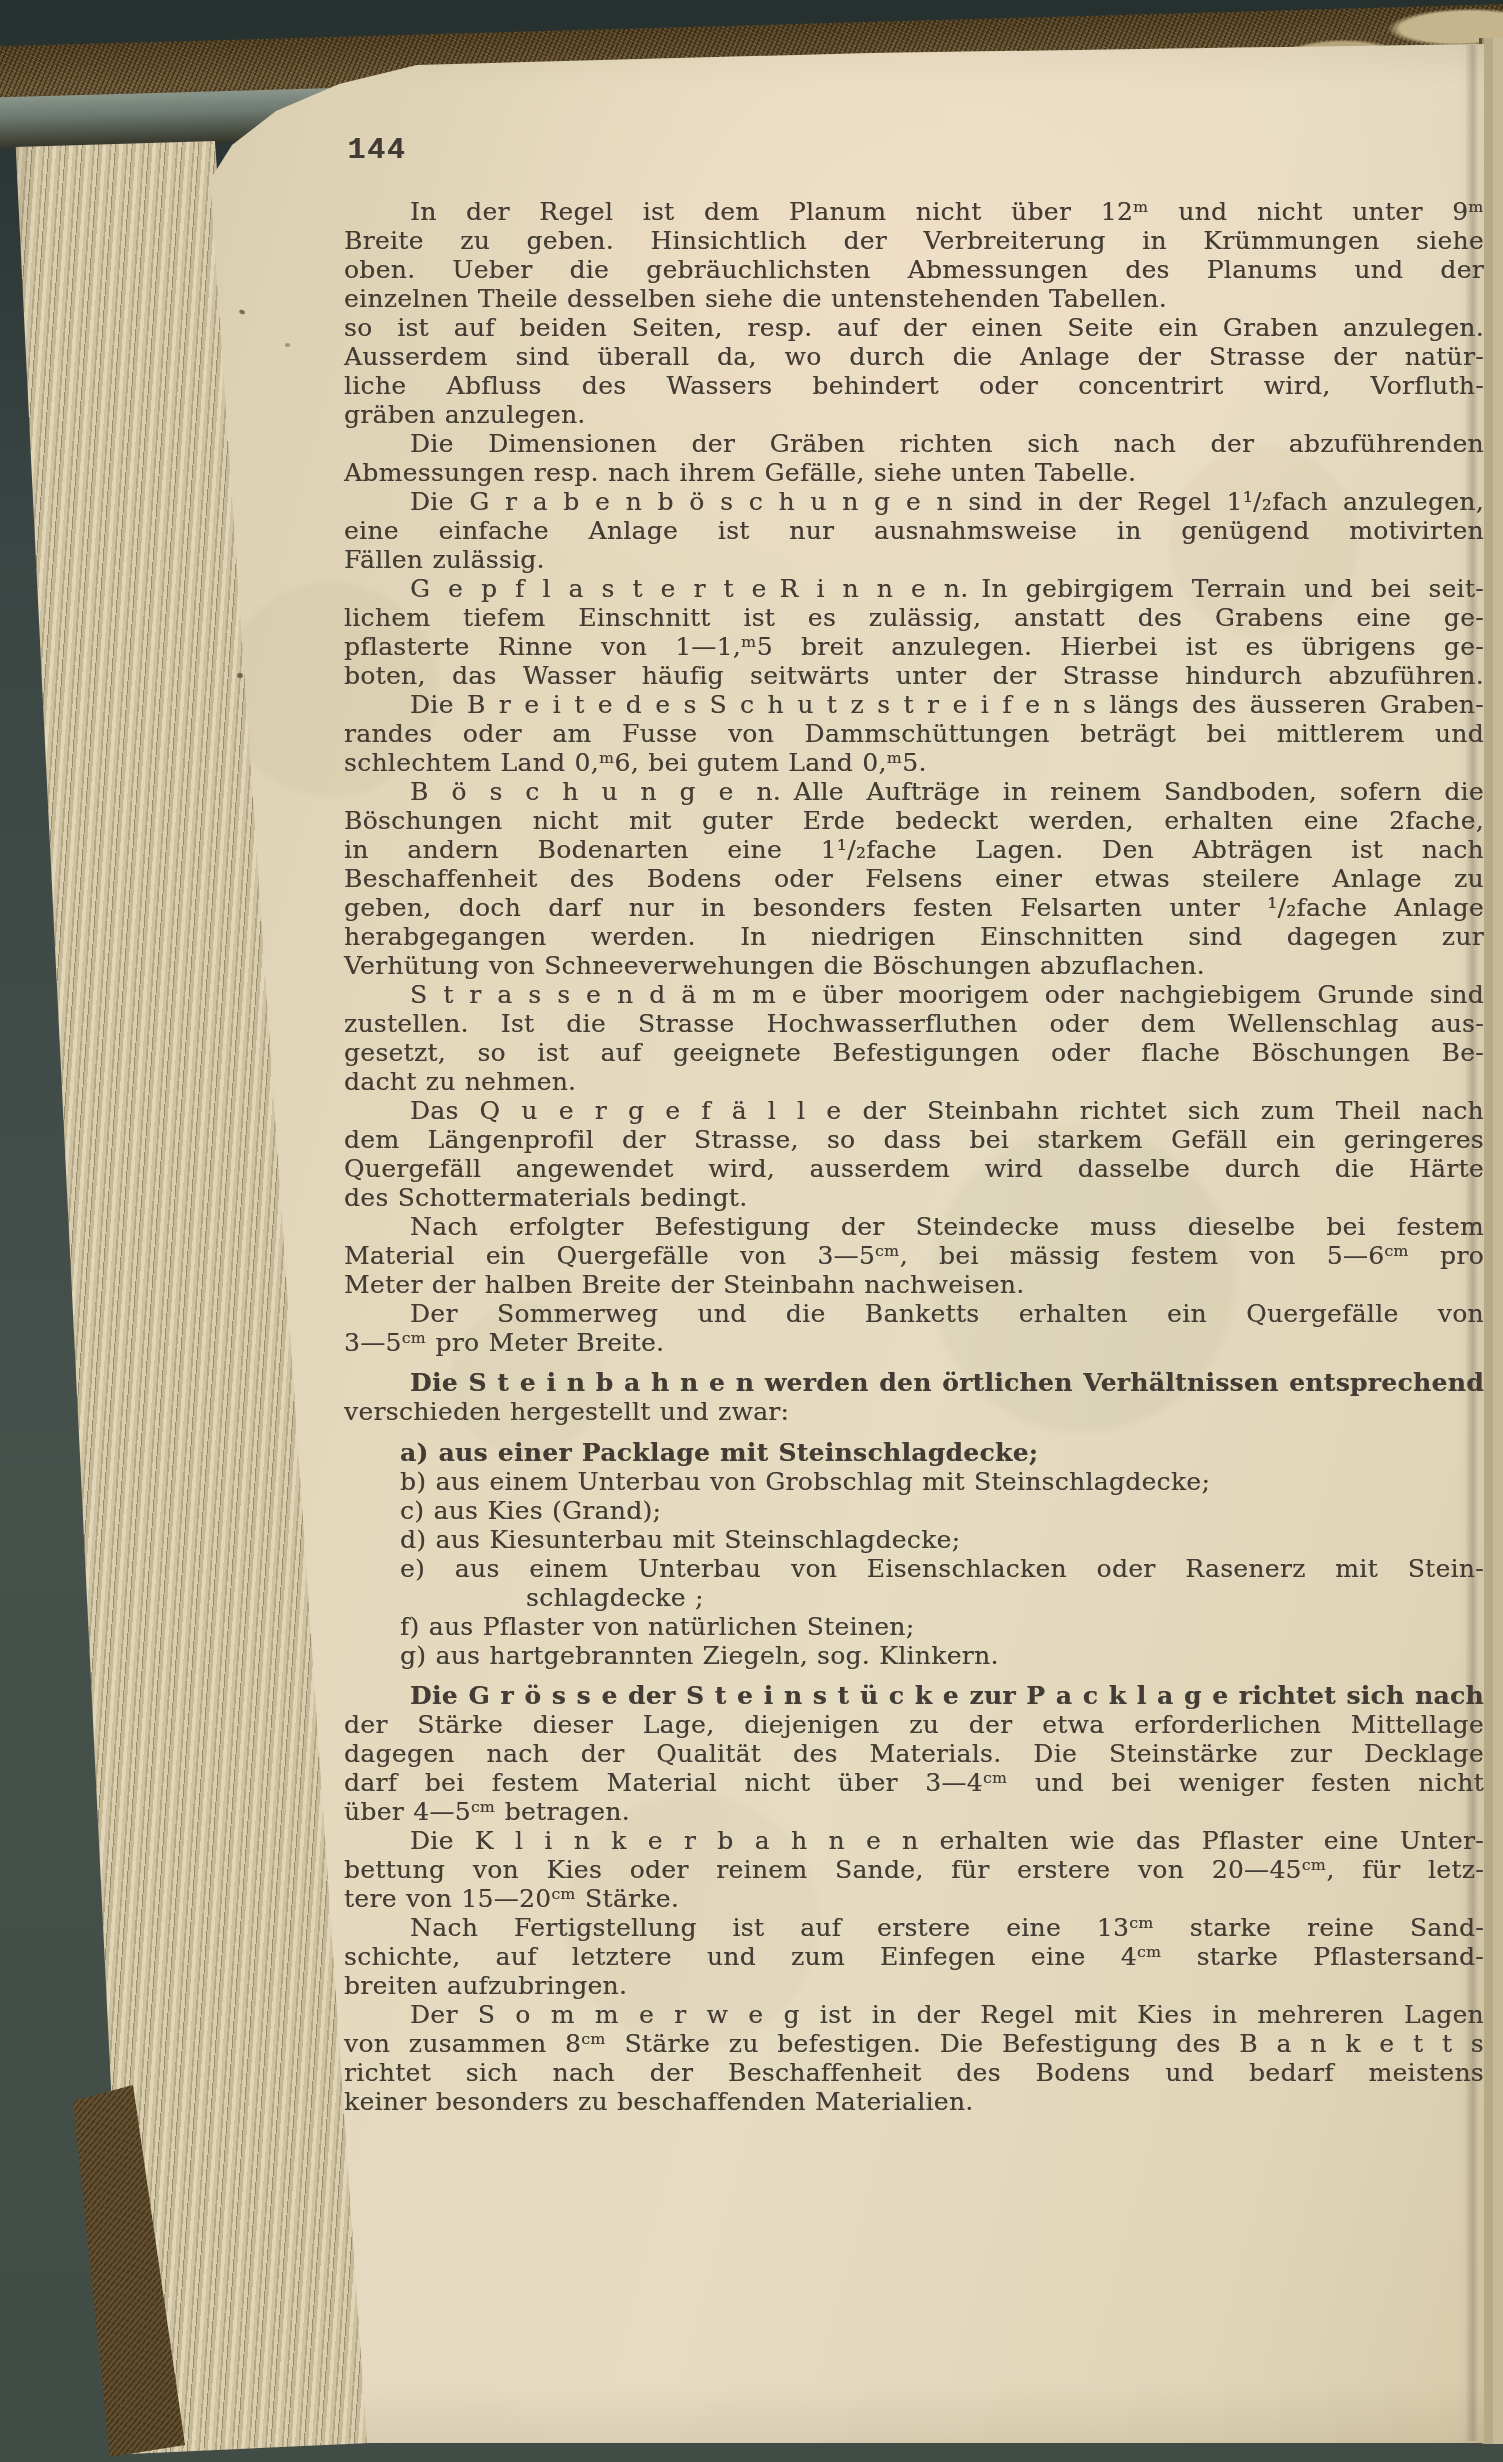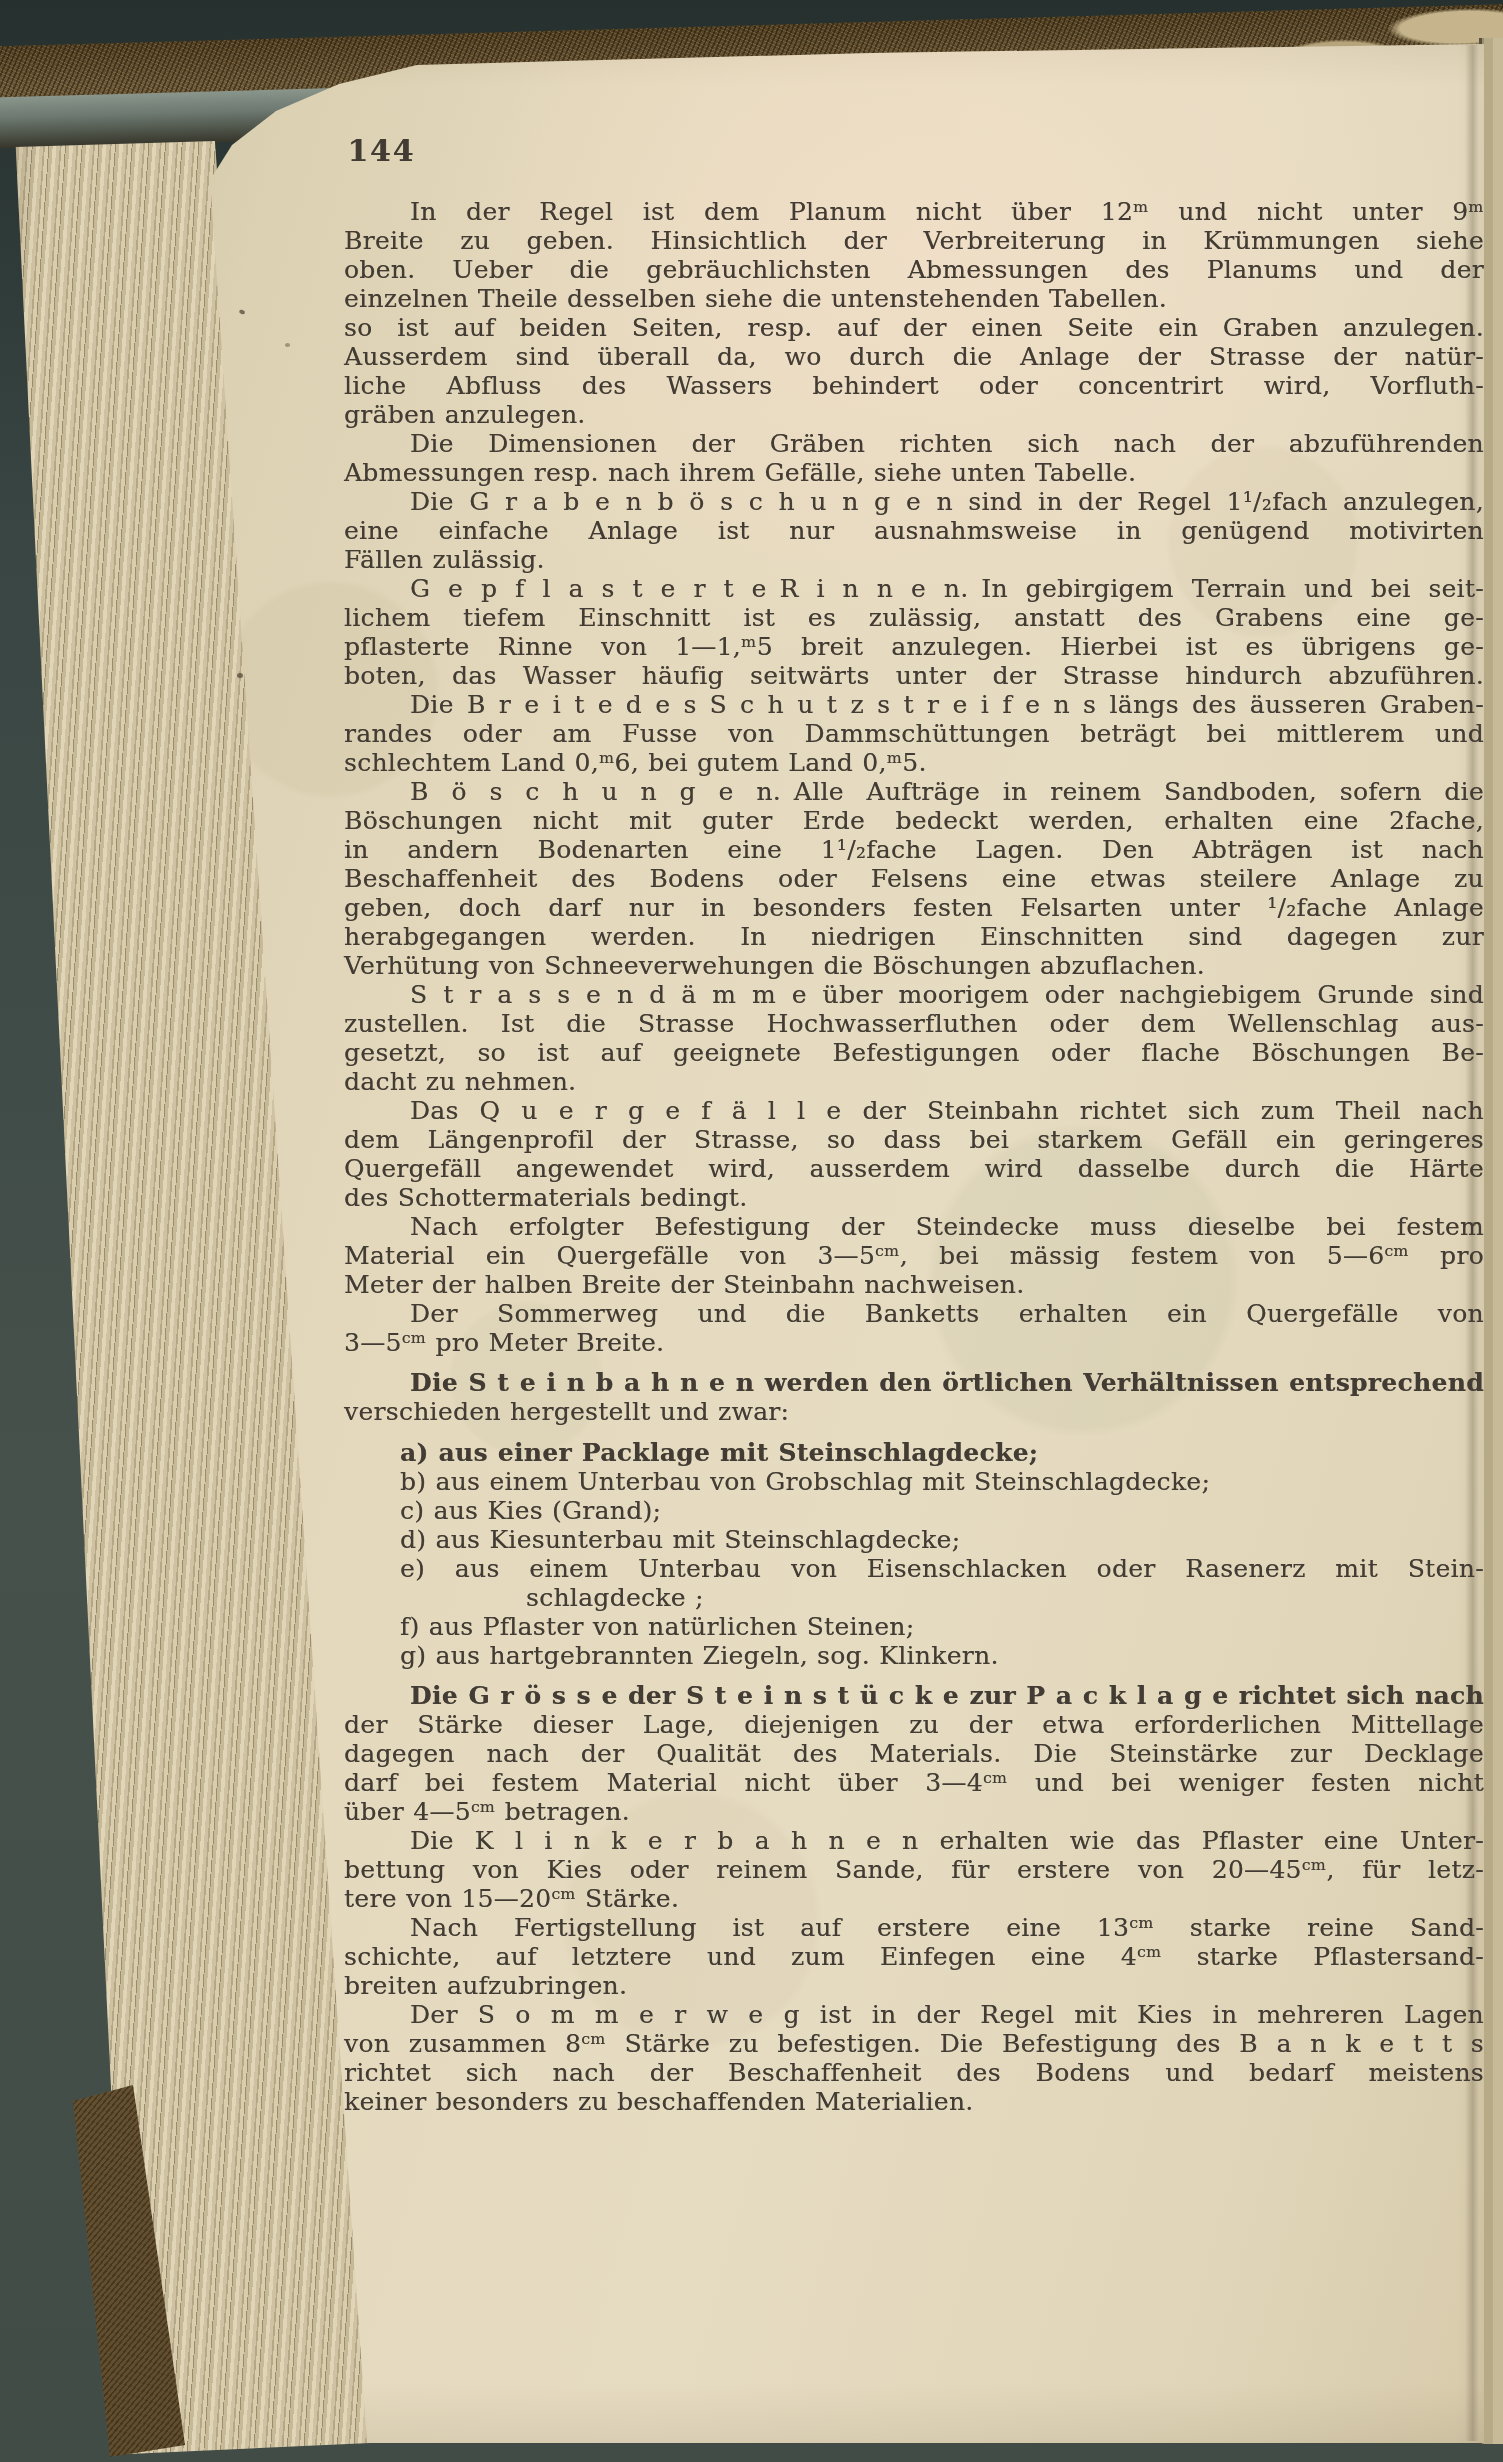--- a/index.html
+++ b/index.html
@@ -95,21 +95,21 @@
   .speck.s4 { left: 1472px; top: 1222px; width: 4.4px; height: 4.4px; opacity: .6; }
 
   
   .text {
     position: absolute; left: 344px; top: 134px; width: 1140px;
     color: var(--ink, #423c34);
     text-shadow: 0.2px 0.2px 0.4px rgba(58,48,34,.55);
   }
   .pagenum {
     font-size: 30px; font-weight: bold; letter-spacing: 1.7px;
-    margin: 0 0 30px 3.5px; line-height: 33px;
+    margin: 0 0 30px 3.5px; line-height: 33px; font-family: Liberation Mono, monospace;
   }
   .line {
     font-size: 25px; line-height: 29px;
     letter-spacing: 0.3px; word-spacing: 0.9px;
     text-align: justify; text-align-last: justify;
     white-space: normal; overflow: visible;
   }
   .line.last { text-align-last: left; }
   .line.in   { padding-left: 66px; }
   .line.li   { padding-left: 56px; }
@@ -179,21 +179,21 @@
         <div class="line">randes oder am Fusse von Dammschüttungen beträgt bei mittlerem und</div>
 
         <div class="line last">schlechtem Land 0,ᵐ6, bei gutem Land 0,ᵐ5.</div>
 
         <div class="line in">B ö s c h u n g e n. Alle Aufträge in reinem Sandboden, sofern die</div>
 
         <div class="line">Böschungen nicht mit guter Erde bedeckt werden, erhalten eine 2fache,</div>
 
         <div class="line">in andern Bodenarten eine 1¹/₂fache Lagen. Den Abträgen ist nach</div>
 
-        <div class="line">Beschaffenheit des Bodens oder Felsens eine etwas steilere Anlage zu</div>
+        <div class="line">Beschaffenheit des Bodens oder Felsens einer etwas steilere Anlage zu</div>
 
         <div class="line">geben, doch darf nur in besonders festen Felsarten unter ¹/₂fache Anlage</div>
 
         <div class="line">herabgegangen werden. In niedrigen Einschnitten sind dagegen zur</div>
 
         <div class="line last">Verhütung von Schneeverwehungen die Böschungen abzuflachen.</div>
 
         <div class="line in">S t r a s s e n d ä m m e über moorigem oder nachgiebigem Grunde sind</div>
 
 

